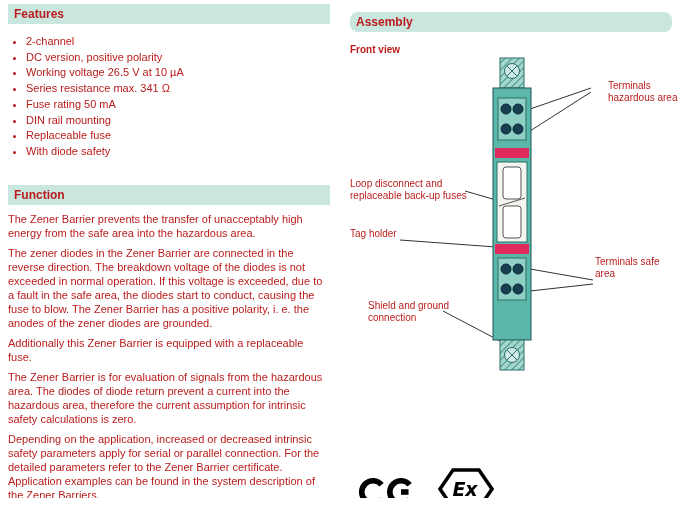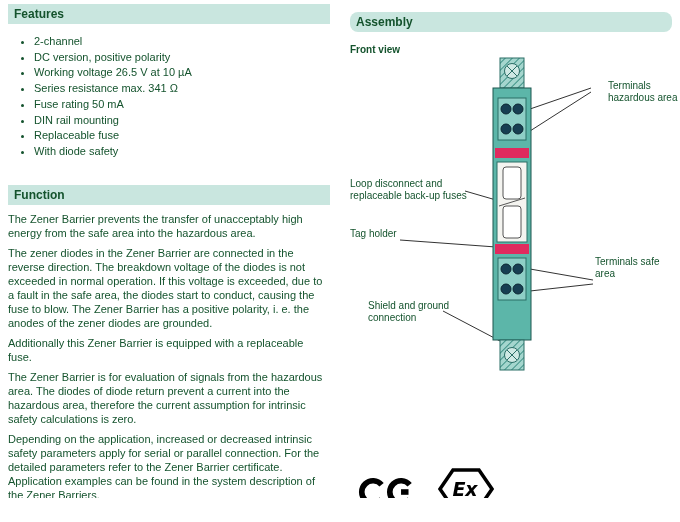--- a/index.html
+++ b/index.html
@@ -1,31 +1,31 @@
 <!DOCTYPE html>
 <html><head>
 <meta charset="utf-8">
 <style>
   * { box-sizing: border-box; }
   html,body { margin:0; padding:0; background:#fff; }
   .page {
     position:relative; width:680px; height:498px; background:#ffffff;
-    font-family:"Liberation Sans", sans-serif; color:#14532d; overflow:hidden;
+    font-family:"Liberation Sans", sans-serif; color:#b91c1c; overflow:hidden;
   }
   .col-header {
     position:absolute; height:20px; width:322px; background:#c9e6df;
     display:flex; align-items:center; padding-left:6px;
     font-size:12px; font-weight:bold;
   }
   .hdr-features { left:8px;  top:4px; }
   .hdr-function { left:8px;  top:185px; }
   .hdr-assembly { left:350px; top:12px;border-radius:8px; }
 
   .feature-list {
-    position:absolute; left:18px; top:34px; width:320px;
+    position:absolute; left:10px; top:34px; width:320px;
     margin:0; padding:0 0 0 16px; font-size:11px; list-style:disc;
   }
   .feature-list li { line-height:15.7px; }
 
   .function-text {
     position:absolute; left:8px; top:212px; width:322px; font-size:11px;
   }
   .function-text p { margin:0 0 6px 0; line-height:14px; }
 
   .front-view-label {

